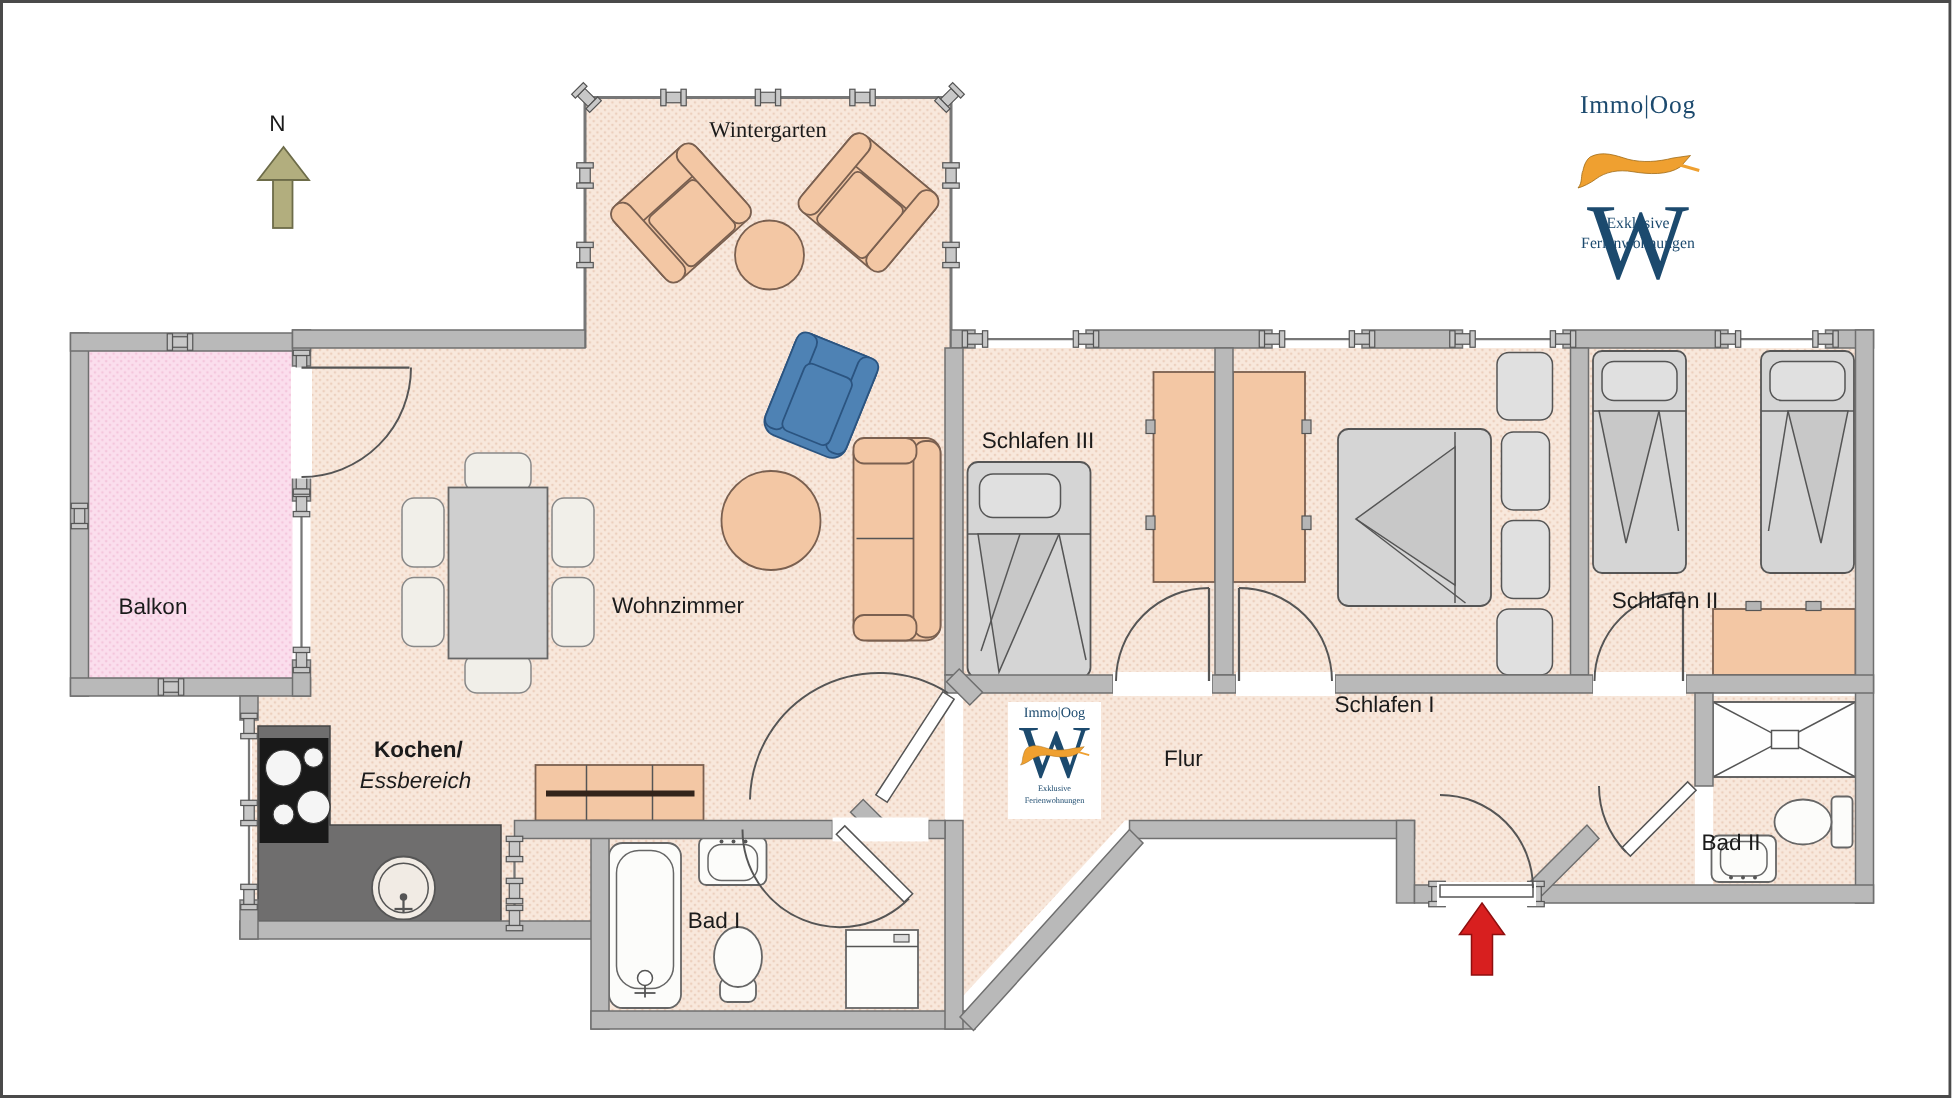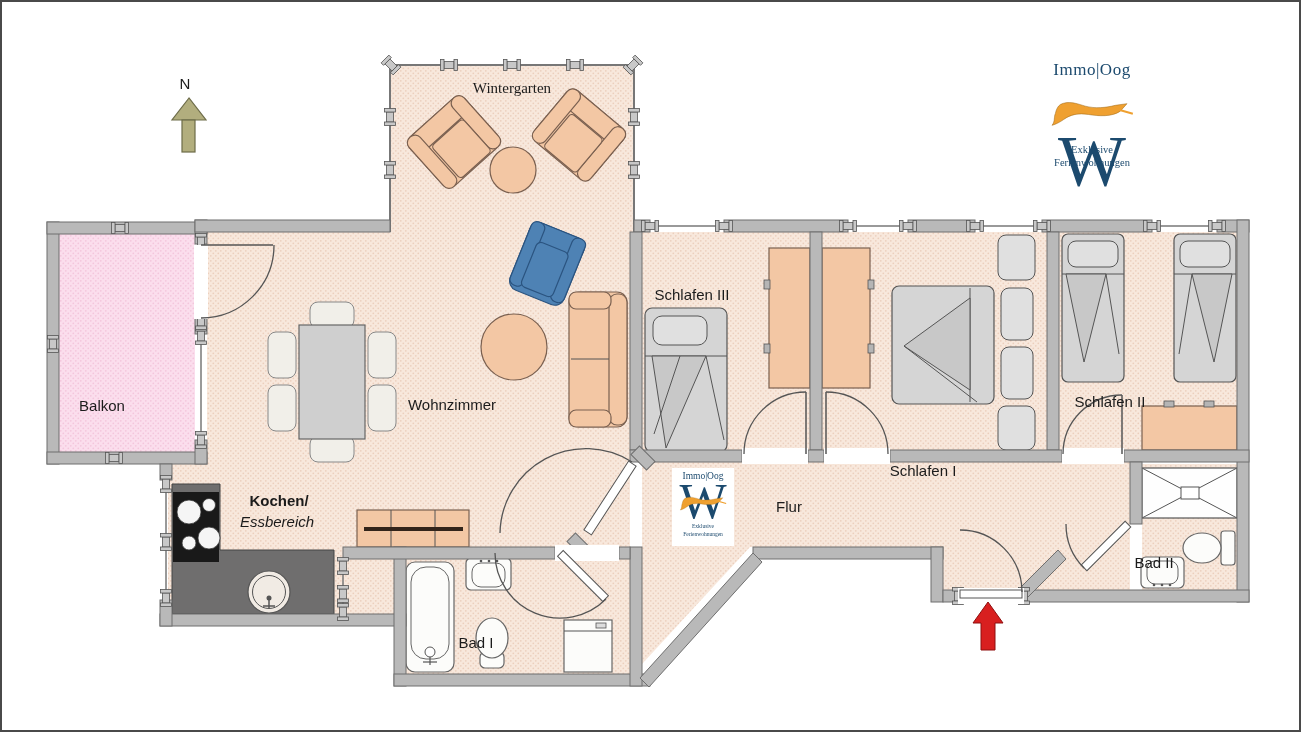--- a/index.html
+++ b/index.html
@@ -410,21 +410,21 @@
 <div class="lbl" style="left:183px;top:81px;">N</div>
 <div class="lbl" style="left:510px;top:86px;font-family:Liberation Serif, serif;">Wintergarten</div>
 <div class="lbl" style="left:100px;top:403px;">Balkon</div>
 <div class="lbl" style="left:450px;top:402px;">Wohnzimmer</div>
 <div class="lbl" style="left:277px;top:498px;font-weight:bold;">Kochen/</div>
 <div class="lbl" style="left:275px;top:519px;font-style:italic;">Essbereich</div>
 <div class="lbl" style="left:690px;top:280px;margin-top:12px;">Schlafen III</div>
 <div class="lbl" style="left:921px;top:429px;margin-top:39px;">Schlafen I</div>
 <div class="lbl" style="left:1108px;top:399px;">Schlafen II</div>
 <div class="lbl" style="left:787px;top:504px;">Flur</div>
-<div class="lbl" style="left:474px;top:640px;">Bad I</div>
+<div class="lbl" style="left:474px;top:612px;">Bad I</div>
 <div class="lbl" style="left:1152px;top:536px;margin-top:24px;">Bad II</div>
 
 <div class="logo">
   <div class="mono">W</div>
   <svg class="fish" viewBox="0 0 104 36">
     <path d="M 14,9 C 24,4 34,8 44,11 C 56,14 68,13 80,10 L 94,8 L 86,17 C 76,24 60,23 48,21 C 36,19 26,21 18,27 C 14,30 8,33 4,34 C 8,29 6,24 8,20 C 9,15 11,11 14,9 Z" style="fill:var(--orange)" stroke="#9a6512" stroke-width=".6"></path>
     <line x1="80" y1="14" x2="101" y2="20" style="stroke:var(--orange)" stroke-width="2.5"></line>
   </svg>
   <div class="brand">Immo|Oog</div>
   <div class="tag1">Exklusive</div>

